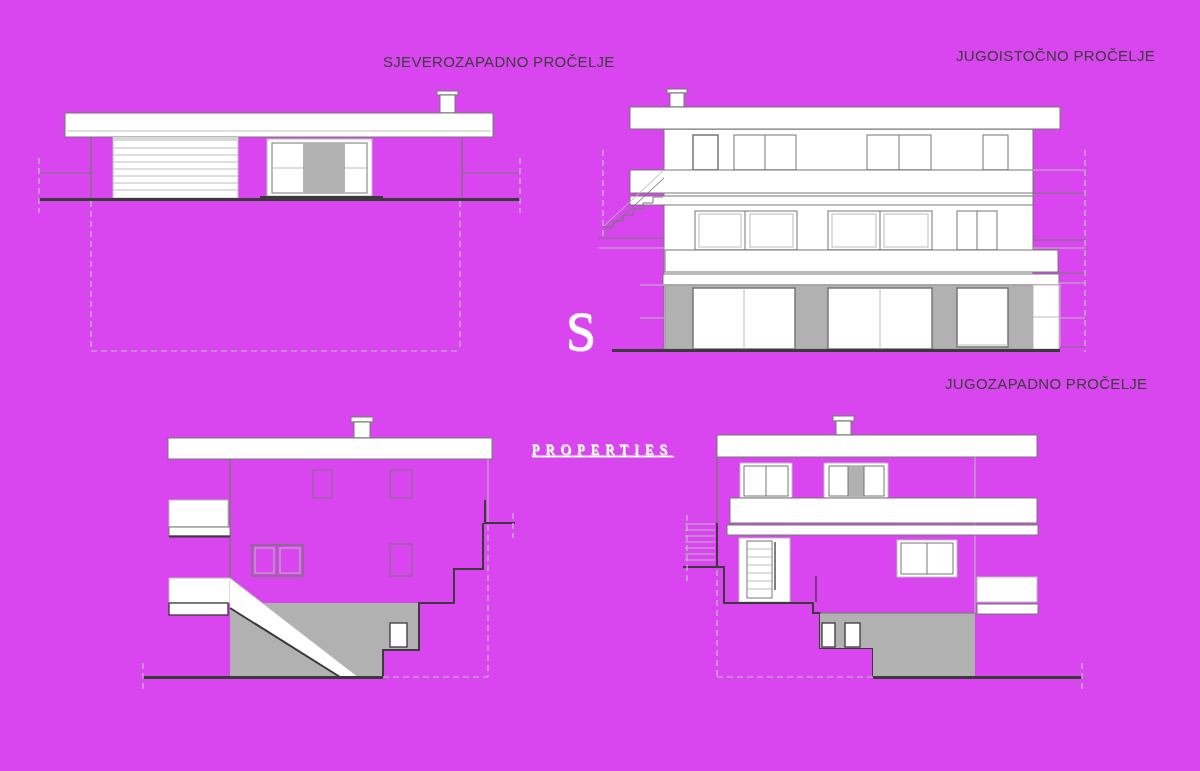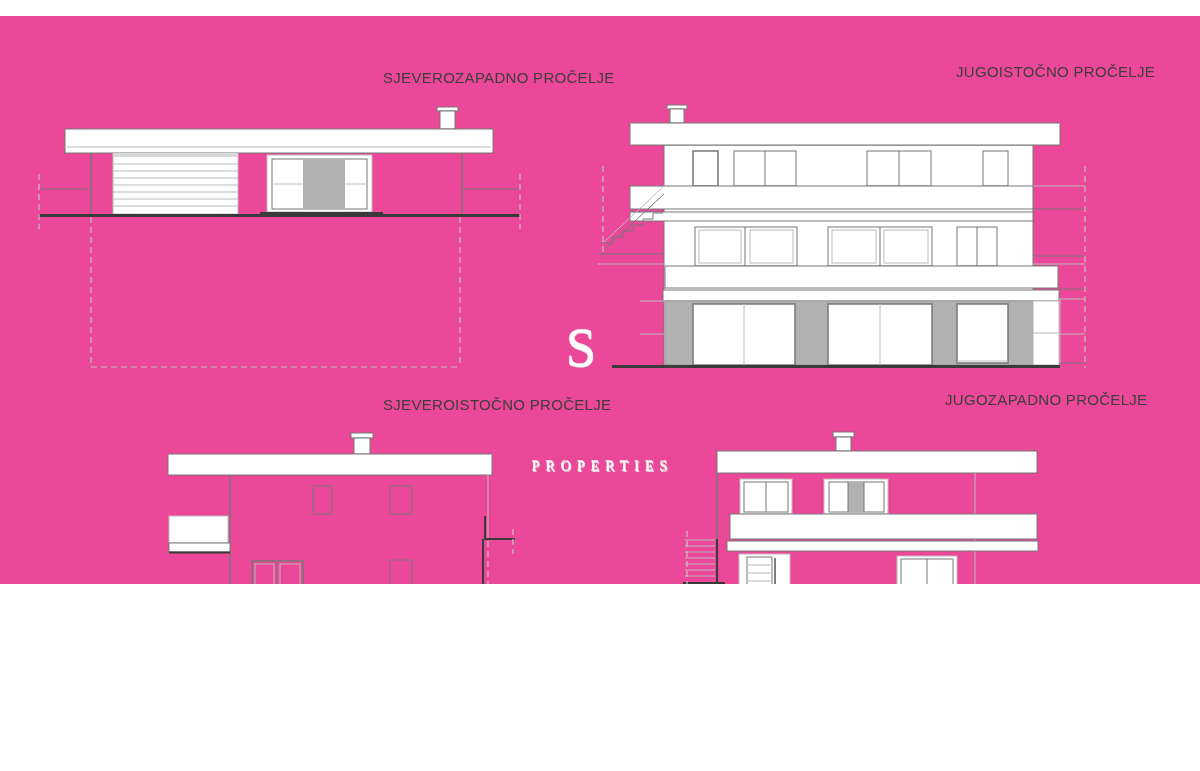--- a/index.html
+++ b/index.html
@@ -1,22 +1,22 @@
 <!DOCTYPE html>
 <html style="--line-dark: #3a3a3a; --line-med: #777777; --line-light: #bcbcbc; --line-dash: #c2c2c2; --fill-gray: #b1b1b1; --label-text: #3d3d3d; --watermark-gray: #e9e9e9;"><head>
 <meta charset="utf-8">
 <style>
   :root{
     --line-dark:#3a3a3a; --line-med:#777777; --line-light:#bcbcbc;
     --line-dash:#c2c2c2; --fill-gray:#b1b1b1; --label-text:#3d3d3d;
     --watermark-gray:#e9e9e9;
   }
   html,body{margin:0;padding:0;background:#fff;}
-  #canvas{position:relative;width:1200px;height:568px;background:#ec4899;overflow:hidden;
-          font-family:"Liberation Sans",sans-serif;margin-top:16px;}
+  #canvas{position:relative;width:1200px;height:771px;background:#d946ef;overflow:hidden;
+          font-family:"Liberation Sans",sans-serif;}
   #drawing-svg{position:absolute;left:0;top:0;}
 
   
   .s-med{stroke:var(--line-med);stroke-width:1;fill:none}
   .s-med15{stroke:var(--line-med);stroke-width:1.5;fill:none}
   .s-light{stroke:var(--line-light);stroke-width:1;fill:none}
   .s-dark{stroke:var(--line-dark);stroke-width:2;fill:none}
   .s-dark1{stroke:var(--line-dark);stroke-width:1.3;fill:none}
   .s-thick{stroke:var(--line-dark);stroke-width:3;fill:none}
   .s-dash{stroke:var(--line-dash);stroke-width:1.2;stroke-dasharray:6 4;fill:none}
@@ -26,21 +26,21 @@
 
   .facade-label{position:absolute;white-space:nowrap;font-size:15px;letter-spacing:.3px;
                 color:var(--label-text);}
   .watermark{position:absolute;white-space:nowrap;
              font-family:"Liberation Serif",serif;z-index:5;pointer-events:none;
              color:rgba(255,255,255,.92);
              text-shadow:0 0 1px #dcdcdc, .6px .6px 0 #e6e6e6, -.6px -.6px 0 #e6e6e6;}
   .wm-monogram{left:566px;top:301px;font-size:54px;}
   .wm-brand{left:420px;top:390px;font-size:44px;letter-spacing:1px;}
   .wm-brand sup{font-size:17px;}
-  .wm-sub{left:532px;top:443px;font-size:14px;letter-spacing:6px;}
+  .wm-sub{left:532px;top:443px;font-size:14px;letter-spacing:6px;text-decoration:underline;}
 </style>
 </head>
 <body>
 
 <div id="canvas">
 
   <svg id="drawing-svg" width="1200" height="771" viewBox="0 0 1200 771">
 
     <g>
       <rect x="437" y="91" width="21" height="4" class="s-med f-white"></rect>
@@ -278,18 +278,17 @@
         <line x1="687" y1="515" x2="687" y2="585" class="s-dash"></line>
         <line x1="717" y1="570" x2="717" y2="677" class="s-dash"></line>
         <line x1="717" y1="677" x2="873" y2="677" class="s-dash"></line>
         <line x1="1082" y1="663" x2="1082" y2="690" class="s-dash"></line>
       </g>
     </g>
   </svg>
 
   <div class="facade-label" style="left:383px;top:53px">SJEVEROZAPADNO PROČELJE</div>
   <div class="facade-label" style="left:956px;top:47px">JUGOISTOČNO PROČELJE</div>
-  <div class="facade-label" style="left:383px;top:380px">SJEVEROISTOČNO PROČELJE</div>
   <div class="facade-label" style="left:945px;top:375px">JUGOZAPADNO PROČELJE</div>
 
   <div class="watermark wm-monogram">S</div>
   <div class="watermark wm-sub">PROPERTIES</div>
 </div>
 
 </body></html>

